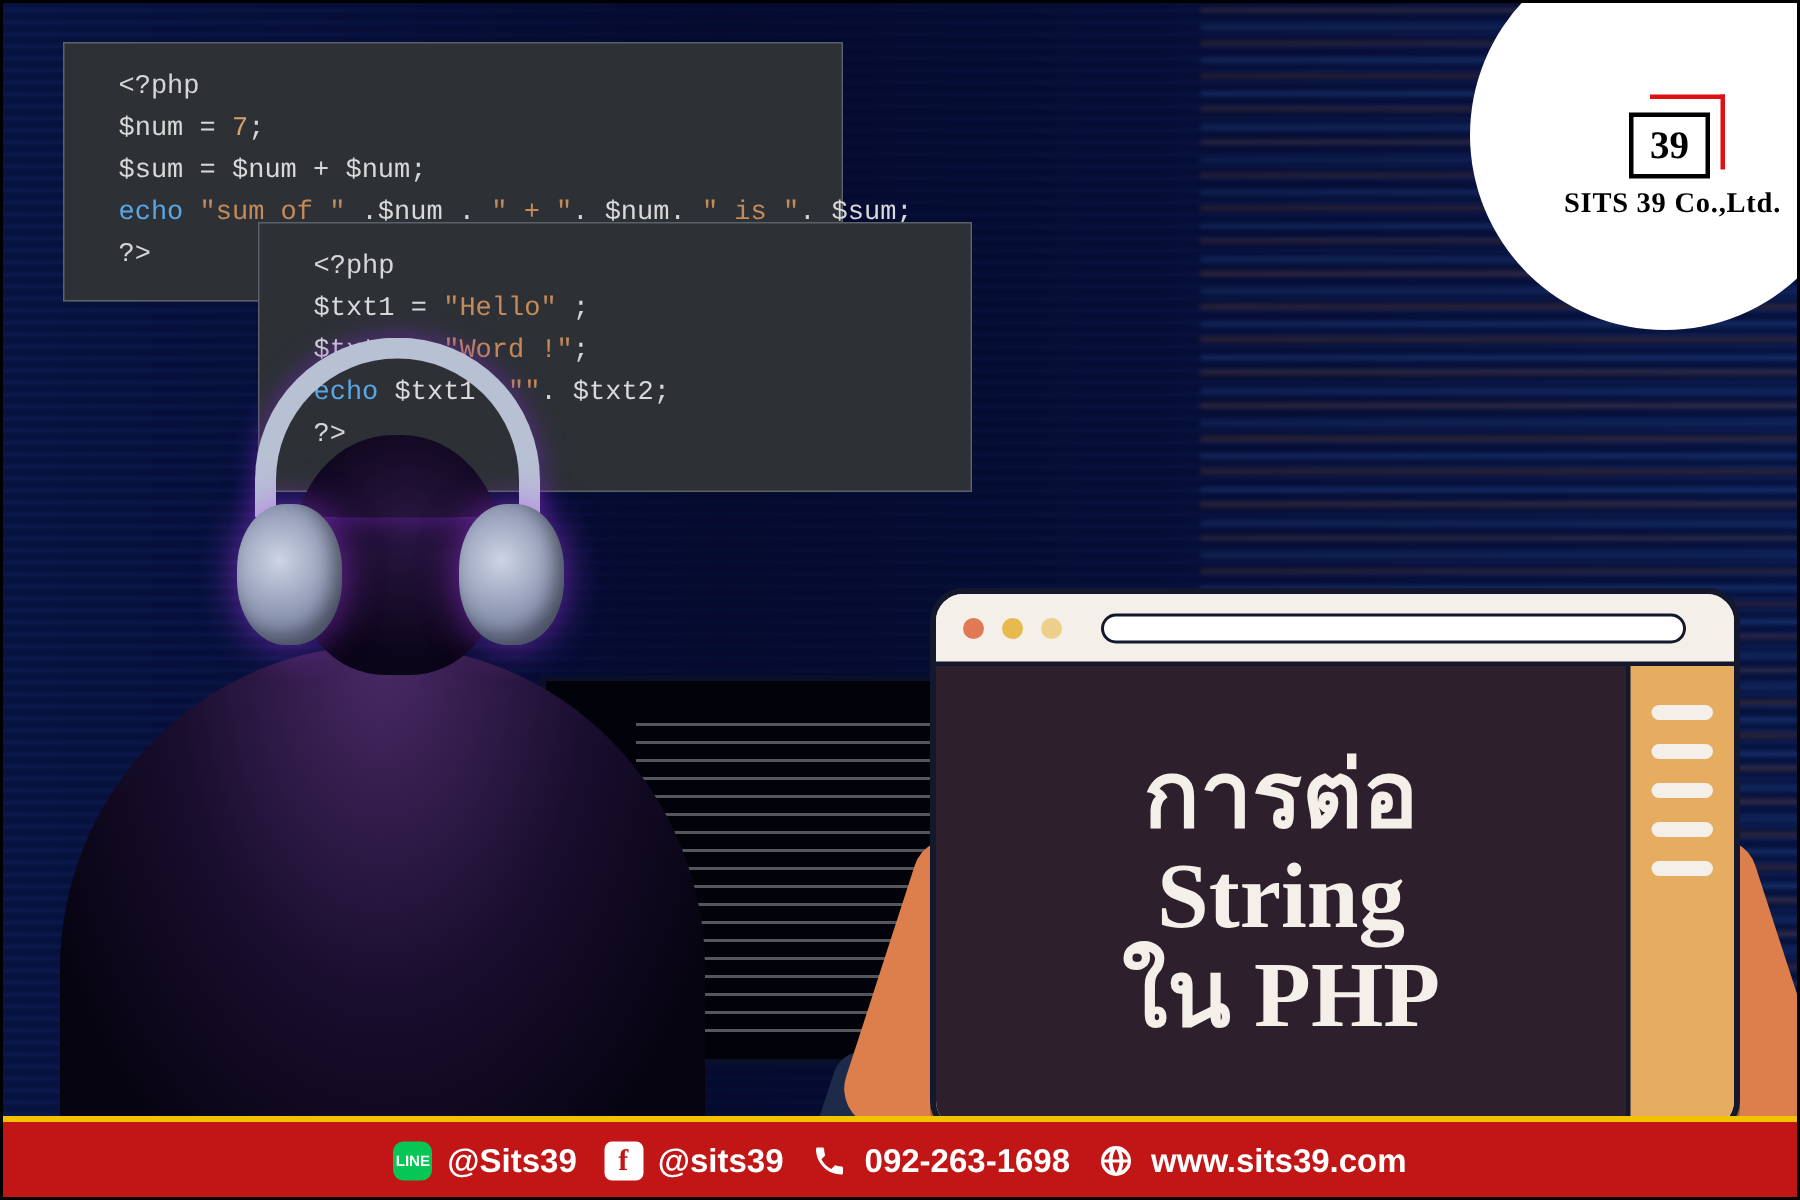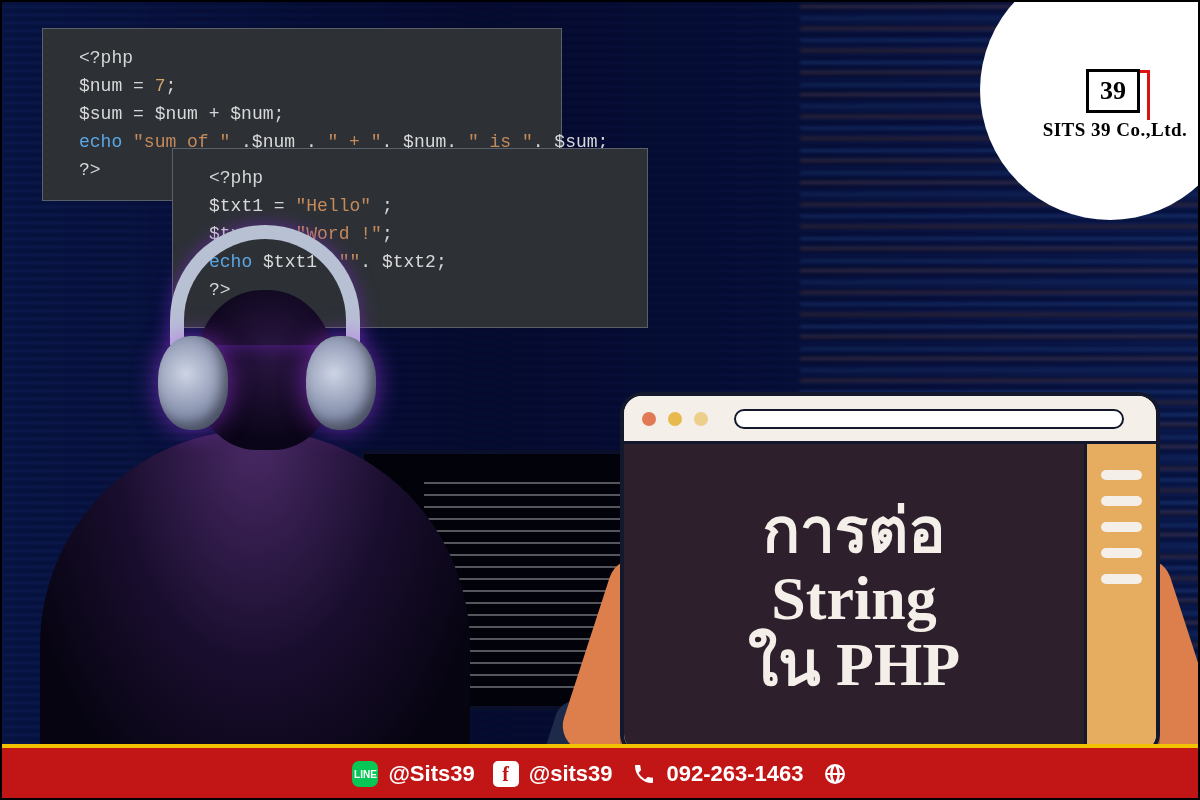--- a/index.html
+++ b/index.html
@@ -40,21 +40,21 @@
     border-radius: 50%;
     display: flex;
     flex-direction: column;
     align-items: center;
     justify-content: center;
     padding-top: 30px;
     padding-left: 10px;
   }
   .logo-box {
     position: relative;
-    width: 70px; height: 43px;
+    width: 70px; height: 56px;
   }
   .logo-red {
     position: absolute;
     top: 0; right: 0;
     width: 50px; height: 50px;
     border: 3px solid #d11;
     border-left: none;
     border-bottom: none;
   }
   .logo-blk {
@@ -336,24 +336,25 @@
   <div class="item">
     <span class="ic ic-fb">f</span>
     <span>@sits39</span>
   </div>
   <div class="item">
     <span class="ic ic-phone">
       <svg viewBox="0 0 24 24">
           <path d="M6.6 10.8c1.4 2.8 3.8 5.2 6.6 6.6l2.2-2.2c.3-.3.7-.4 1-.2 1.1.4 2.3.6 3.6.6.6 0 1 .4 1 1V20c0 .6-.4 1-1 1C10.6 21 3 13.4 3 4c0-.6.4-1 1-1h3.4c.6 0 1 .4 1 1 0 1.3.2 2.5.6 3.6.1.3 0 .7-.2 1l-2.2 2.2z"></path>
         </svg>
     </span>
-    <span>092-263-1463</span>
+    <span>092-263-1698</span>
   </div>
   <div class="item">
     <span class="ic ic-globe">
       <svg viewBox="0 0 24 24">
           <path d="M12 2a10 10 0 100 20 10 10 0 000-20zm7.9 9h-3a16 16 0 00-1.3-5.4A8 8 0 0119.9 11zM12 4c.9 1.2 2 3.5 2.3 7H9.7C10 7.5 11.1 5.2 12 4zM8.4 5.6A16 16 0 007.1 11h-3a8 8 0 014.3-5.4zM4.1 13h3a16 16 0 001.3 5.4A8 8 0 014.1 13zM12 20c-.9-1.2-2-3.5-2.3-7h4.6c-.3 3.5-1.4 5.8-2.3 7zm3.6-1.6A16 16 0 0016.9 13h3a8 8 0 01-4.3 5.4z"></path>
         </svg>
     </span>
+    <span>www.sits39.com</span>
   </div>
 </div>
 
 <div class="frame"></div>
 
 </body></html>

